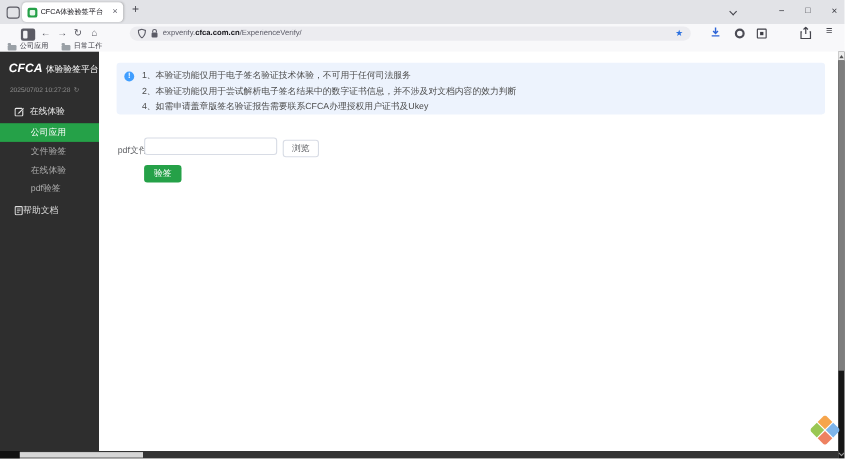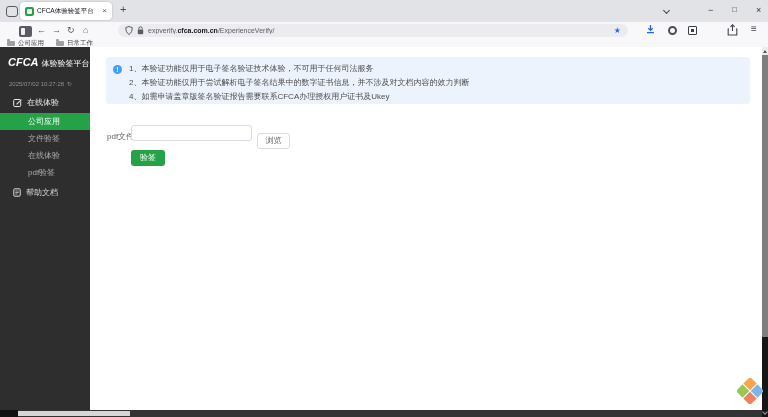--- a/index.html
+++ b/index.html
@@ -54,32 +54,32 @@
   .logo-row{display:flex;align-items:baseline;gap:3px;padding:9px 0 0 8px;color:#fff;}
   .logo-cfca{font-size:11px;font-weight:bold;font-style:italic;letter-spacing:0;}
   .logo-title{font-size:8px;}
   .ts-row{display:flex;align-items:center;gap:3px;padding:11px 0 0 9px;}
   .ts{font-size:6px;color:#8f8f8f;}
   .ts-ico{font-size:6px;color:#8f8f8f;}
   .group-row{display:flex;align-items:center;gap:5px;padding:10px 0 0 13px;color:#ebebeb;font-size:8px;}
   .menu{margin-top:5px;}
   .menu-item{height:17px;line-height:17px;padding-left:28px;font-size:8px;color:#ababab;cursor:pointer;}
   .menu-item.active{background:var(--green);color:#fff;}
-  .help-row{display:flex;align-items:center;gap:5px;padding:6px 0 0 13px;color:#dcdcdc;font-size:8px;font-family:Liberation Mono, monospace;}
+  .help-row{display:flex;align-items:center;padding:6px 0 0 13px;color:#dcdcdc;font-size:8px;font-family:Liberation Mono, monospace;}
 
   
   .content{position:absolute;left:90px;top:47px;width:672px;height:363px;background:#fff;}
   .notice{position:absolute;left:16px;top:10px;width:644px;height:47px;background:var(--notice-bg);border-radius:3px;padding-top:5px;}
   .notice-ico{position:absolute;left:7px;top:8px;width:9px;height:9px;border-radius:50%;background:var(--info-blue);
               color:#fff;font-size:7px;font-weight:bold;text-align:center;line-height:9px;}
   .notice-line{padding-left:23px;font-size:8px;color:#4c4c4c;line-height:14px;white-space:nowrap;overflow:hidden;}
   .form-label{position:absolute;left:17px;top:84px;font-size:8px;color:#606266;}
   .file-input{position:absolute;left:41px;top:78px;width:121px;height:16px;border:1px solid #d8dce5;border-radius:3px;background:#fff;
               font-size:8px;padding:0 4px;color:#333;outline:none;}
-  .browse-btn{position:absolute;left:167px;top:86px;width:33px;height:16px;border:1px solid #d8dce5;border-radius:3px;background:#fff;
+  .browse-btn{position:absolute;left:167px;top:80px;width:33px;height:16px;border:1px solid #d8dce5;border-radius:3px;background:#fff;
               font-size:8px;color:#606266;text-align:center;line-height:14px;cursor:pointer;}
   .submit-btn{position:absolute;left:41px;top:103px;width:34px;height:16px;background:var(--green);border:none;border-radius:3px;
               color:#fff;font-size:8px;text-align:center;line-height:16px;cursor:pointer;}
 
   
   .vscroll{position:absolute;right:0;top:47px;width:6px;height:370px;background:#161616;}
   .vs-up{position:absolute;left:0;top:0;width:6px;height:8px;background:#ededed;}
   .vs-up::after{content:"";position:absolute;left:1px;top:3px;border-left:2px solid transparent;border-right:2px solid transparent;border-bottom:3px solid #555;}
   .vs-thumb{position:absolute;left:0;top:8px;width:6px;height:282px;background:#7e7e7e;}
   .vs-down{position:absolute;left:1px;bottom:3px;width:4px;height:4px;border-right:1.2px solid #9a9a9a;border-bottom:1.2px solid #9a9a9a;transform:rotate(45deg);}

